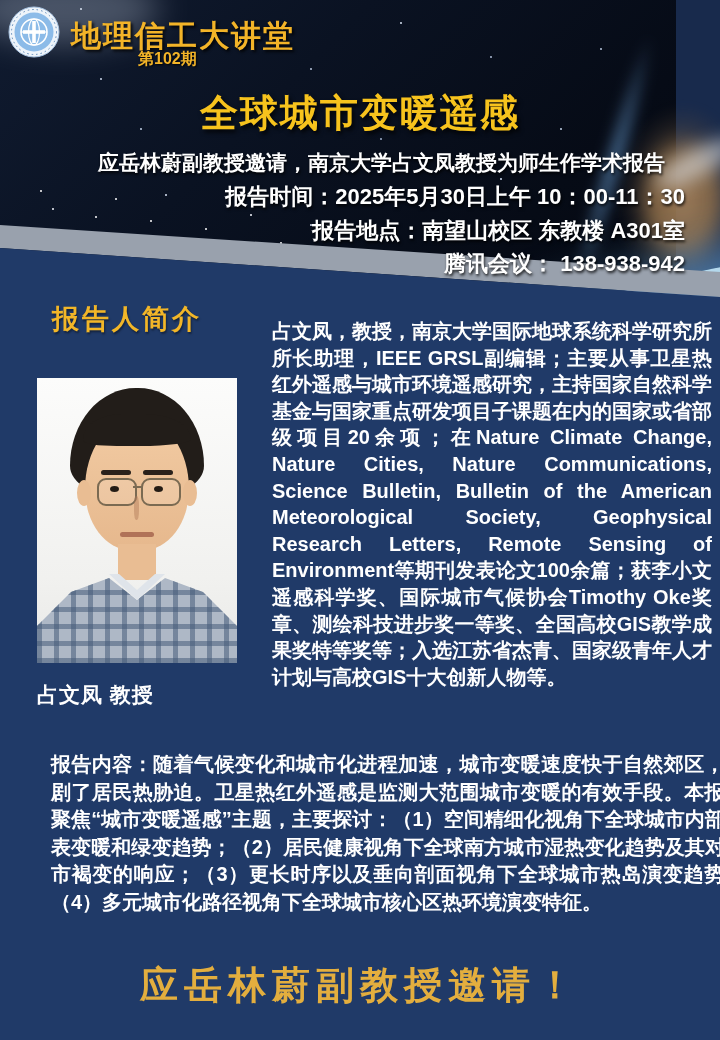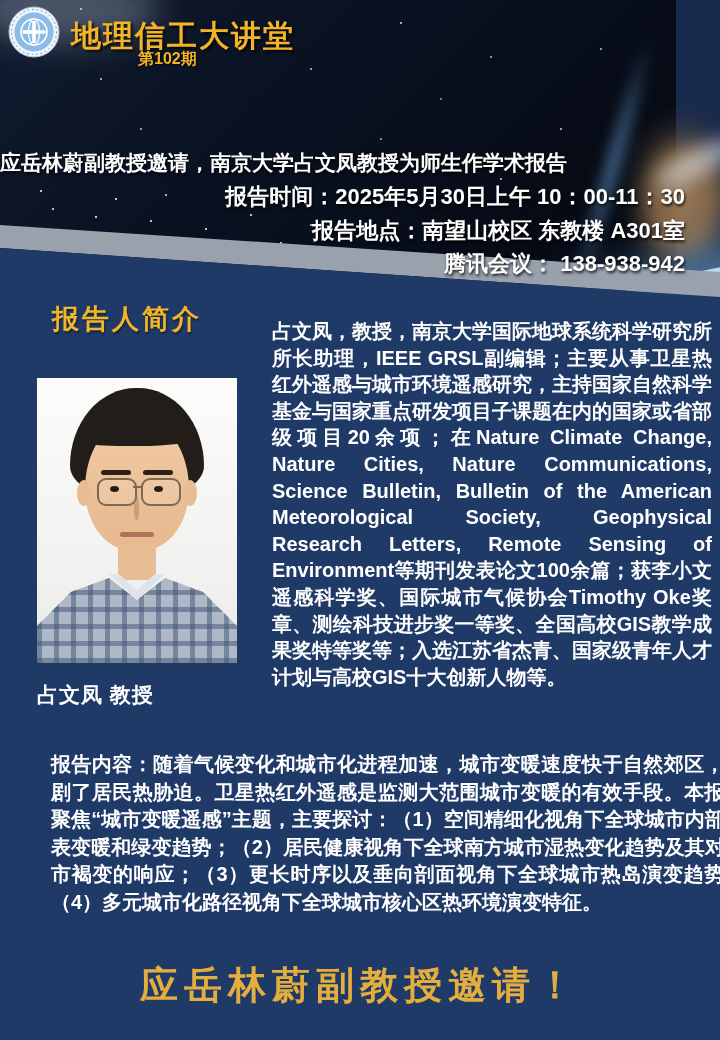--- a/index.html
+++ b/index.html
@@ -43,21 +43,21 @@
     clip-path:polygon(0 248px,100% 297px,100% 100%,0 100%);}
   
   .layer{position:absolute;inset:0;z-index:4;padding-left:29px;}
   .logo{position:absolute;left:8px;top:6px;width:52px;height:52px;}
   .series-title{position:absolute;left:71px;top:16px;font-size:30px;font-weight:bold;color:#f3b428;
     letter-spacing:2px;text-shadow:2px 2px 3px rgba(0,0,0,.85);}
   .issue{position:absolute;left:138px;top:49px;font-size:16px;font-weight:bold;color:#f3b428;
     text-shadow:1px 1px 2px rgba(0,0,0,.85);}
   .lecture-title{position:absolute;left:0;top:88px;width:720px;text-align:center;font-size:38px;
     font-weight:bold;color:#f7c31d;letter-spacing:2px;text-shadow:2px 3px 4px rgba(0,0,0,.85);}
-  .invitation{position:absolute;left:0;top:149px;width:665px;text-align:left;font-size:21px;
+  .invitation{position:absolute;left:0;top:149px;width:665px;text-align:right;font-size:21px;
     font-weight:bold;color:#ffffff;text-shadow:1px 2px 3px rgba(0,0,0,.85);}
   .info-block{position:absolute;right:35px;top:180px;text-align:right;font-size:22px;font-weight:bold;
     color:#ffffff;line-height:33.5px;text-shadow:1px 2px 3px rgba(0,0,0,.85);}
   .section-title{position:absolute;left:52px;top:301px;font-size:27px;font-weight:bold;color:#f2b628;
     letter-spacing:3px;text-shadow:1px 2px 2px rgba(0,0,0,.4);}
   
   .photo{position:absolute;left:37px;top:378px;width:200px;height:285px;overflow:hidden;
     background:linear-gradient(#fcfcfb 0%,#f1f1ef 70%,#e9e9e7 100%);}
   .hair{position:absolute;left:33px;top:10px;width:134px;height:110px;background:#221d19;
     border-radius:50% 50% 42% 42% / 72% 72% 30% 30%;}
@@ -125,20 +125,21 @@
         <circle cx="26" cy="26" r="13" fill="none" stroke="#ffffff" stroke-width="1.6"></circle>
         <ellipse cx="26" cy="26" rx="5.5" ry="13" fill="none" stroke="#ffffff" stroke-width="1.2"></ellipse>
         <line x1="13" y1="26" x2="39" y2="26" stroke="#ffffff" stroke-width="1.2"></line>
         <rect x="24.2" y="15" width="3.6" height="22" fill="#ffffff"></rect>
         <rect x="15" y="24.2" width="22" height="3.6" fill="#ffffff"></rect>
       </svg>
     </div>
 
     <div class="series-title">地理信工大讲堂</div>
     <div class="issue">第102期</div>
+    <div class="lecture-title">全球城市变暖遥感</div>
     <div class="invitation">应岳林蔚副教授邀请，南京大学占文凤教授为师生作学术报告</div>
 
     <div class="info-block">
       <div>报告时间：2025年5月30日上午 10：00-11：30</div>
       <div>报告地点：南望山校区 东教楼 A301室</div>
       <div>腾讯会议： 138-938-942</div>
     </div>
 
     <div class="section-title">报告人简介</div>
 

